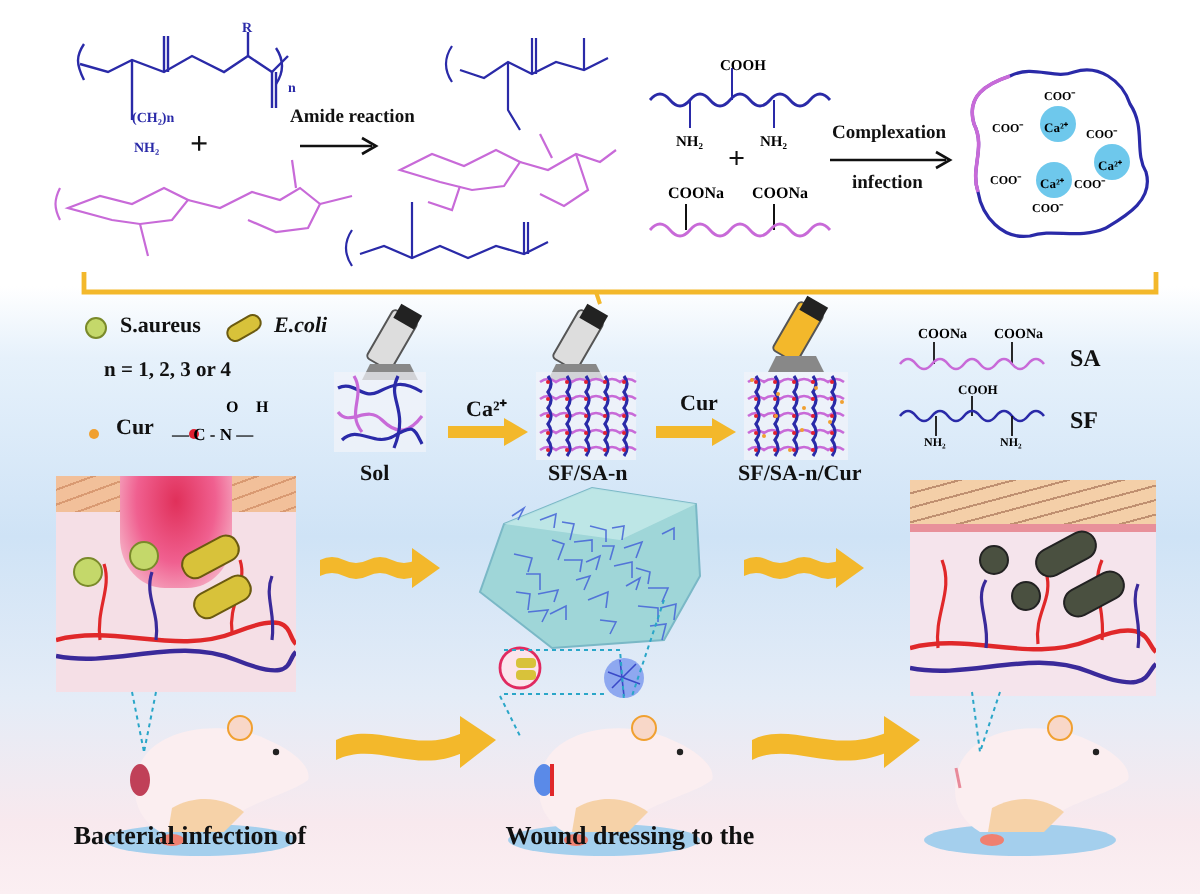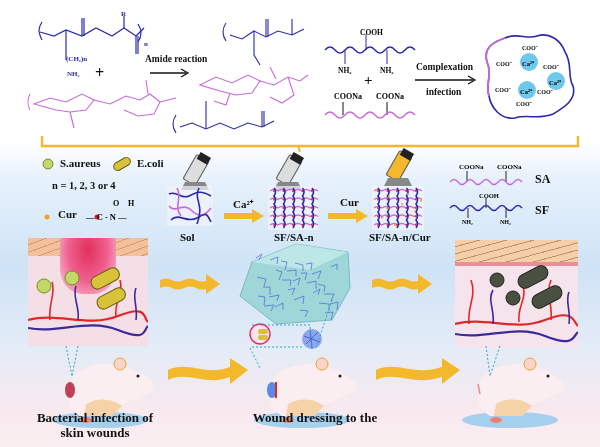--- a/index.html
+++ b/index.html
@@ -124,21 +124,21 @@
     <path d="M258,10 L260,16" stroke="#f3b82b" stroke-width="2"></path>
   </svg>
 
   <svg width="14" height="14" style="left:42px;top:158px">
     <circle cx="6" cy="6" r="5" fill="#c4d86a" stroke="#7a8a2a" stroke-width="1"></circle>
   </svg>
   <span class="t" style="left:60px;top:157px;font-size:11px;">S.aureus</span>
   <svg width="22" height="16" style="left:112px;top:155px">
     <rect x="1" y="5" width="18" height="8" rx="4" transform="rotate(-30 10 9)" fill="#d8c23a" stroke="#6b5a10" stroke-width="1"></rect>
   </svg>
-  <span class="t" style="left:137px;top:157px;font-size:11px;">E.coli</span>
+  <span class="t" style="left:137px;top:157px;font-size:11px;font-style:italic">E.coli</span>
   <span class="t" style="left:52px;top:180px;font-size:10.5px">n = 1, 2, 3 or 4</span>
   <svg width="8" height="8" style="left:43px;top:213px">
     <circle cx="4" cy="4" r="2.5" fill="#f0a030"></circle>
   </svg>
   <span class="t" style="left:58px;top:208px;font-size:11px">Cur</span>
   <svg width="8" height="8" style="left:93px;top:213px">
     <circle cx="4" cy="4" r="2.5" fill="#e02030"></circle>
   </svg>
   <span class="chem" style="left:113px;top:199px;font-size:8px">O</span>
   <span class="chem" style="left:128px;top:199px;font-size:8px">H</span>
@@ -432,18 +432,17 @@
 
   <svg width="20" height="40" style="left:64px;top:346px">
     <path d="M2,0 L8,30 M14,0 L8,30" stroke="#2aa6c8" stroke-width="1" stroke-dasharray="2,2" fill="none"></path>
   </svg>
   <svg width="20" height="40" style="left:484px;top:346px">
     <path d="M2,0 L6,30 M16,0 L6,30" stroke="#2aa6c8" stroke-width="1" stroke-dasharray="2,2" fill="none"></path>
   </svg>
 
   <div class="cap" style="left:20px;top:410px;width:150px;">
     <div>Bacterial infection of</div>
-    <div>skin wounds</div>
   </div>
   <div class="cap" style="left:240px;top:410px;width:150px;">
     <div>Wound dressing to the</div>
   </div>
 </div>
 
 </body></html>

